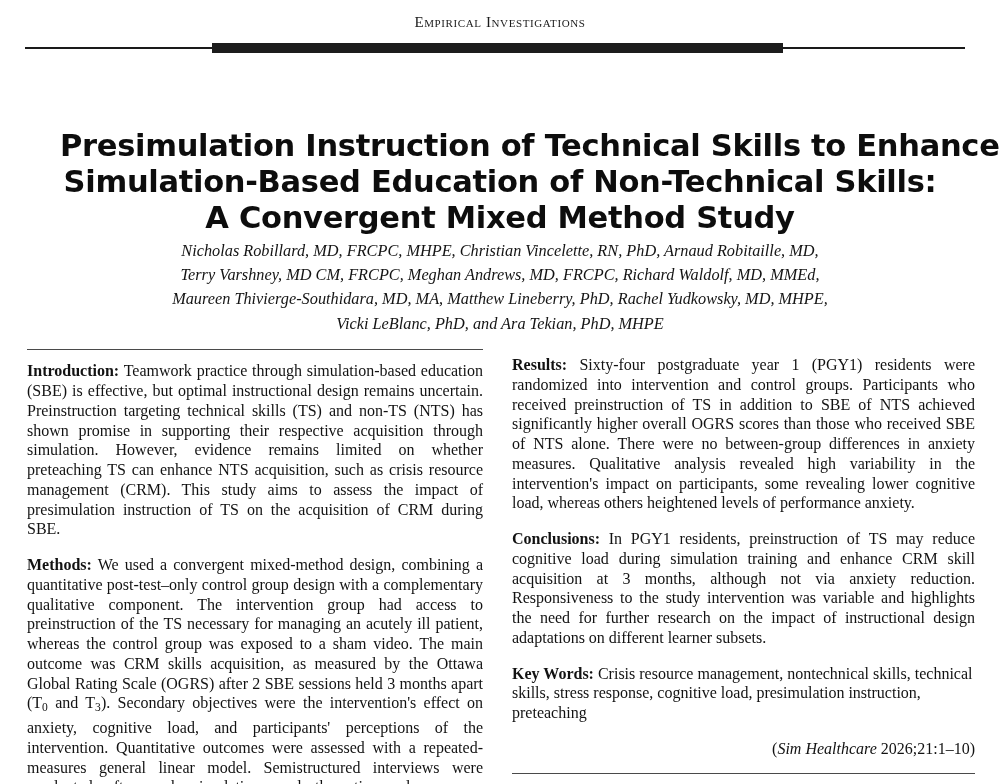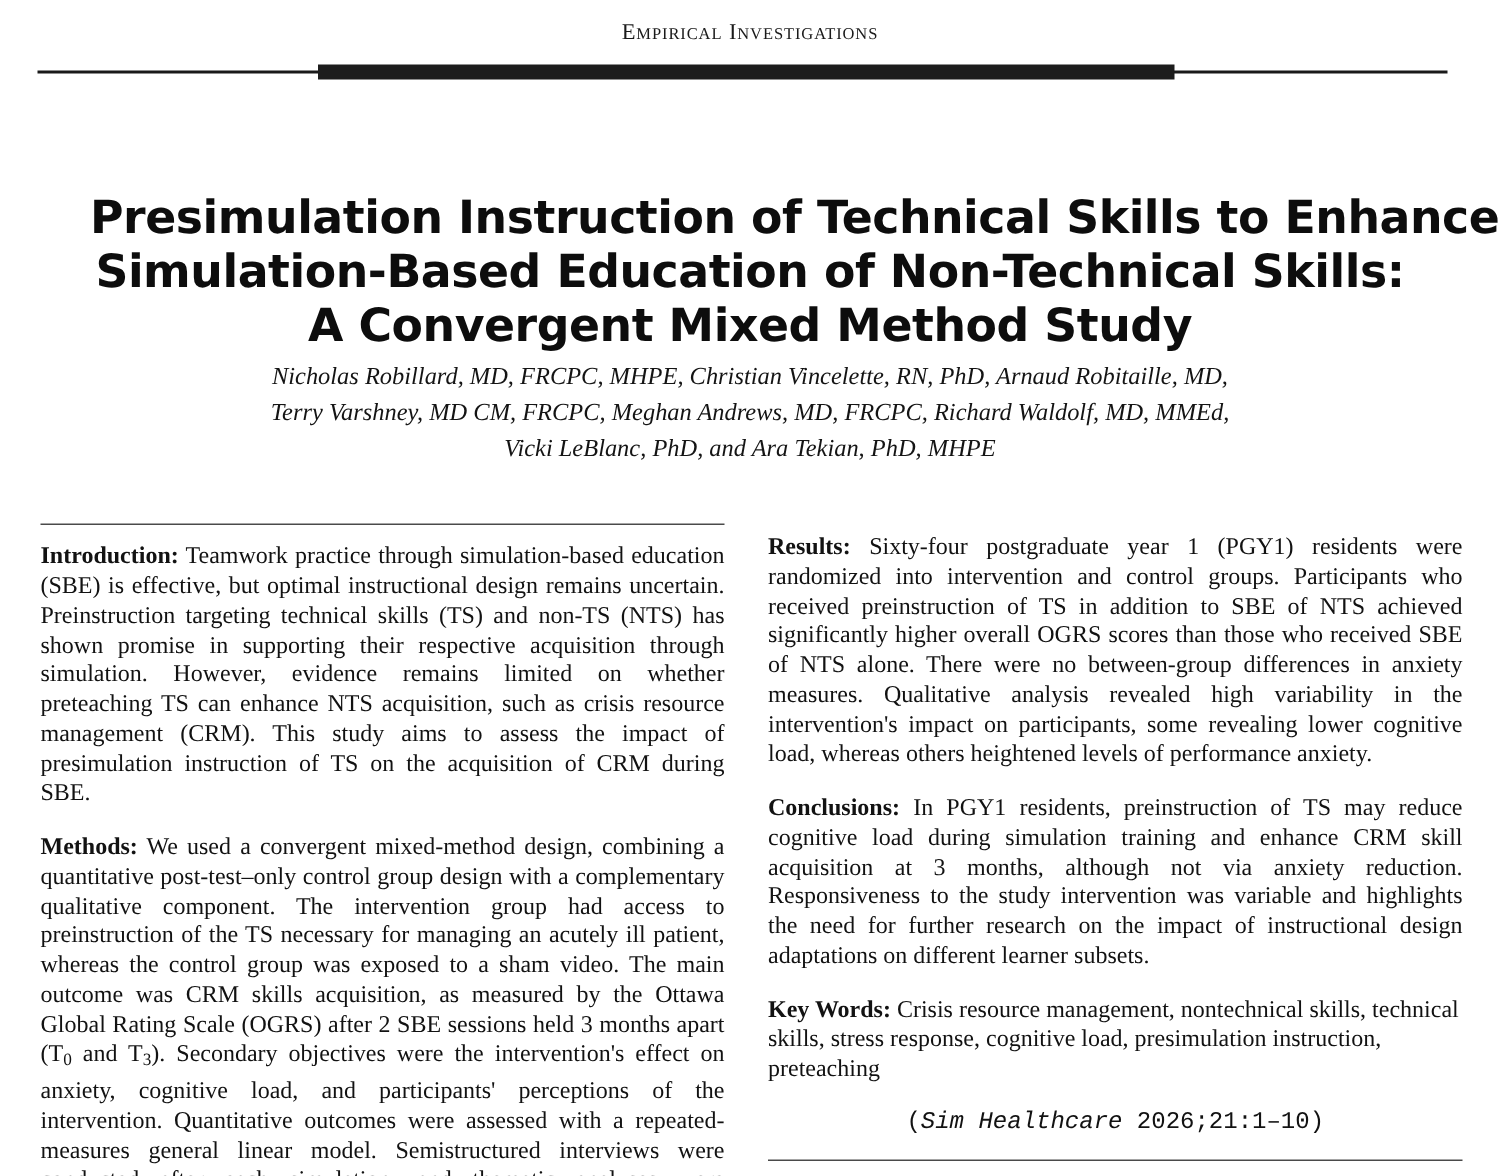--- a/index.html
+++ b/index.html
@@ -128,22 +128,21 @@
   .para { margin: 0; text-align: justify; }
   .para + .para { margin-top: 16px; }
   .lead { font-weight: bold; }
 
   .kw-block {
     margin-top: 19px;
     text-align: left;
   }
   .cite-block {
     margin-top: 18px;
-    text-align: center;
-    font-family: Liberation Mono, monospace;
+    text-align: right;
   }
   .cite-block .jrnl { font-style: italic; }
 
   .bottom-rule {
     margin-top: 14px;
     width: 463px;
     height: 1.4px;
     background: #4a4a4a;
   }
 
@@ -162,20 +161,21 @@
 
 <h1 class="title-block">
   <span class="tline">Presimulation Instruction of Technical Skills to Enhance</span>
   <span class="tline">Simulation-Based Education of Non-Technical Skills:</span>
   <span class="tline">A Convergent Mixed Method Study</span>
 </h1>
 
 <div class="authors-block">
   <span class="aline">Nicholas Robillard, MD, FRCPC, MHPE, Christian Vincelette, RN, PhD, Arnaud Robitaille, MD,</span>
   <span class="aline">Terry Varshney, MD CM, FRCPC, Meghan Andrews, MD, FRCPC, Richard Waldolf, MD, MMEd,</span>
+  <span class="aline">Maureen Thivierge-Southidara, MD, MA, Matthew Lineberry, PhD, Rachel Yudkowsky, MD, MHPE,</span>
   <span class="aline">Vicki LeBlanc, PhD, and Ara Tekian, PhD, MHPE</span>
 </div>
 
 <div class="col col-left">
   <div class="col-top-rule"></div>
 
   <p class="para"><span class="lead">Introduction:</span><span> Teamwork practice through simulation-based education (SBE) is effective, but optimal instructional design remains uncertain. Preinstruction targeting technical skills (TS) and non-TS (NTS) has shown promise in supporting their respective acquisition through simulation. However, evidence remains limited on whether preteaching TS can enhance NTS acquisition, such as crisis resource management (CRM). This study aims to assess the impact of presimulation instruction of TS on the acquisition of CRM during SBE.</span></p>
 
   <p class="para"><span class="lead">Methods:</span><span> We used a convergent mixed-method design, combining a quantitative post-test–only control group design with a complementary qualitative component. The intervention group had access to preinstruction of the TS necessary for managing an acutely ill patient, whereas the control group was exposed to a sham video. The main outcome was CRM skills acquisition, as measured by the Ottawa Global Rating Scale (OGRS) after 2 SBE sessions held 3 months apart (T</span><sub>0</sub><span> and T</span><sub>3</sub><span>). Secondary objectives were the intervention's effect on anxiety, cognitive load, and participants' perceptions of the intervention. Quantitative outcomes were assessed with a repeated-measures general linear model. Semistructured interviews were conducted after each simulation, and thematic analyses were performed.</span></p>
 </div>

